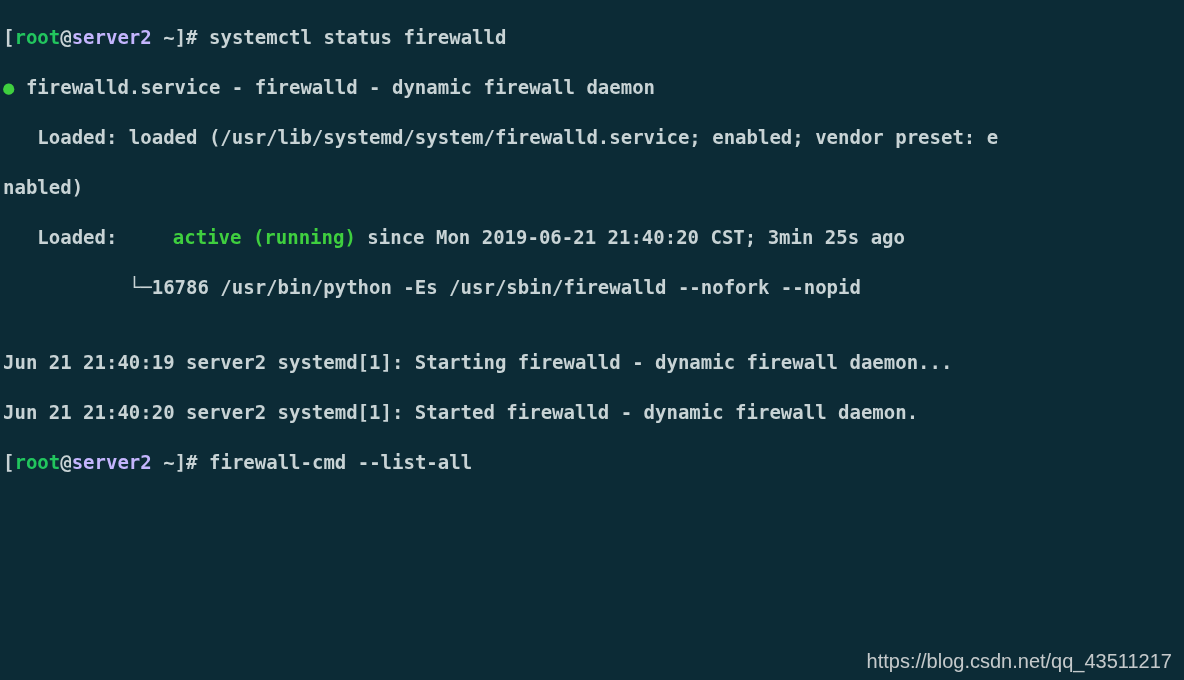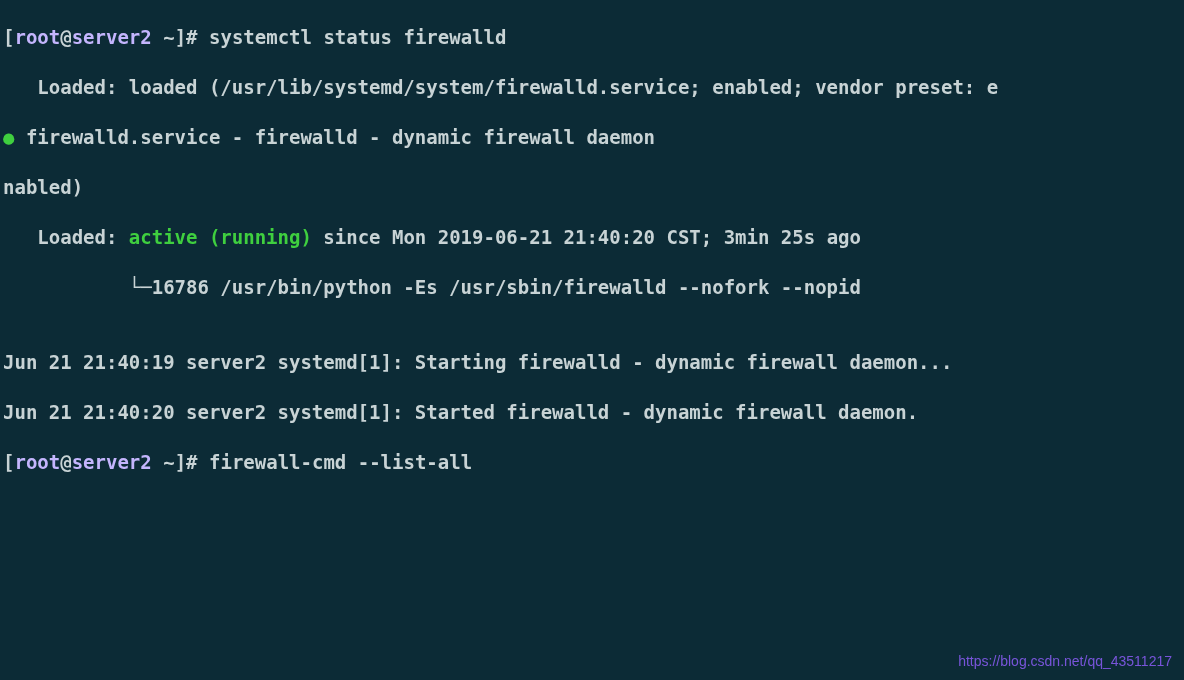--- a/index.html
+++ b/index.html
@@ -22,51 +22,52 @@
     }
     .terminal {
       white-space: pre;
       padding-left: 3px;
     }
     .line {
       display: block;
       white-space: pre;
     }
     .prompt-bracket { color: #c8d3d5; }
-    .prompt-root { color: #c4b5fd; }
+    .prompt-root { color: #22c55e; }
     .prompt-at { color: #c8d3d5; }
     .prompt-host { color: #c4b5fd; }
     .prompt-path { color: #c8d3d5; }
     .prompt-hash { color: #c8d3d5; }
     .bullet-green {
       color: #3fcf3f;
       display: inline-block;
     }
     .active-running {
       color: #3fcf3f;
       font-weight: bold;
+      margin-left: 44px;
     }
     .watermark {
       position: absolute;
       bottom: 6px;
       right: 12px;
-      color: #8b5cf6;
-      font-size: 14px;
+      color: #e5e5e5;
+      font-size: 20px;
       font-family: Arial, sans-serif;
       font-weight: normal;
       opacity: 0.85;
     }
   </style>
 </head>
 <body>
 
 <div class="terminal">
 <span class="line"><span class="prompt-bracket">[</span><span class="prompt-root">root</span><span class="prompt-at">@</span><span class="prompt-host">server2</span><span> </span><span class="prompt-path">~</span><span class="prompt-bracket">]</span><span class="prompt-hash">#</span><span> systemctl status firewalld</span></span>
+<span class="line"><span class="bullet-green">●</span><span> firewalld.service - firewalld - dynamic firewall daemon</span></span>
 <span class="line">   Loaded: loaded (/usr/lib/systemd/system/firewalld.service; enabled; vendor preset: e</span>
-<span class="line"><span class="bullet-green">●</span><span> firewalld.service - firewalld - dynamic firewall daemon</span></span>
 <span class="line">nabled)</span>
 <span class="line"><span>   Loaded: </span><span class="active-running">active (running)</span><span> since Mon 2019-06-21 21:40:20 CST; 3min 25s ago</span></span>
 <span class="line">           └─16786 /usr/bin/python -Es /usr/sbin/firewalld --nofork --nopid</span>
 <span class="line"></span>
 <span class="line">Jun 21 21:40:19 server2 systemd[1]: Starting firewalld - dynamic firewall daemon...</span>
 <span class="line">Jun 21 21:40:20 server2 systemd[1]: Started firewalld - dynamic firewall daemon.</span>
 <span class="line"><span class="prompt-bracket">[</span><span class="prompt-root">root</span><span class="prompt-at">@</span><span class="prompt-host">server2</span><span> </span><span class="prompt-path">~</span><span class="prompt-bracket">]</span><span class="prompt-hash">#</span><span> firewall-cmd --list-all</span></span>
 
 
 

